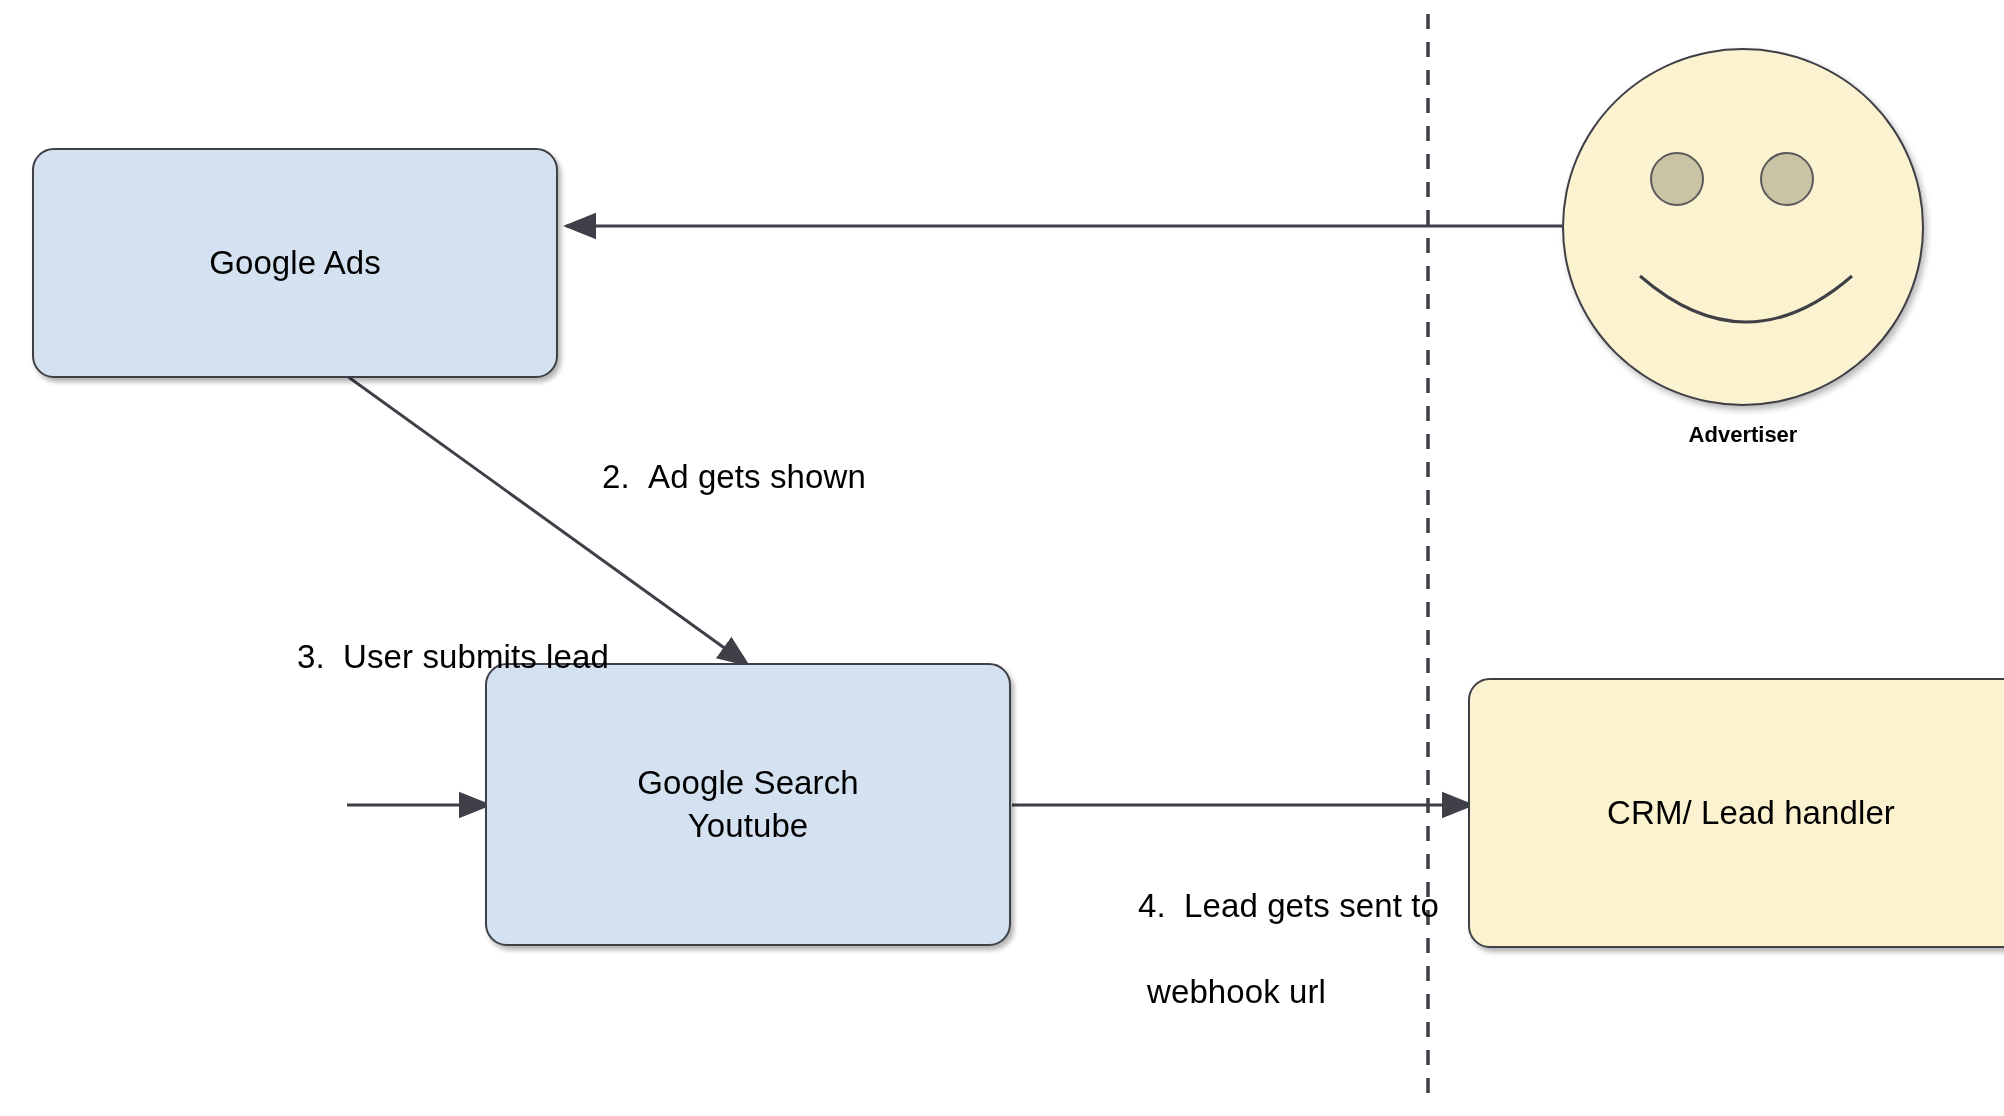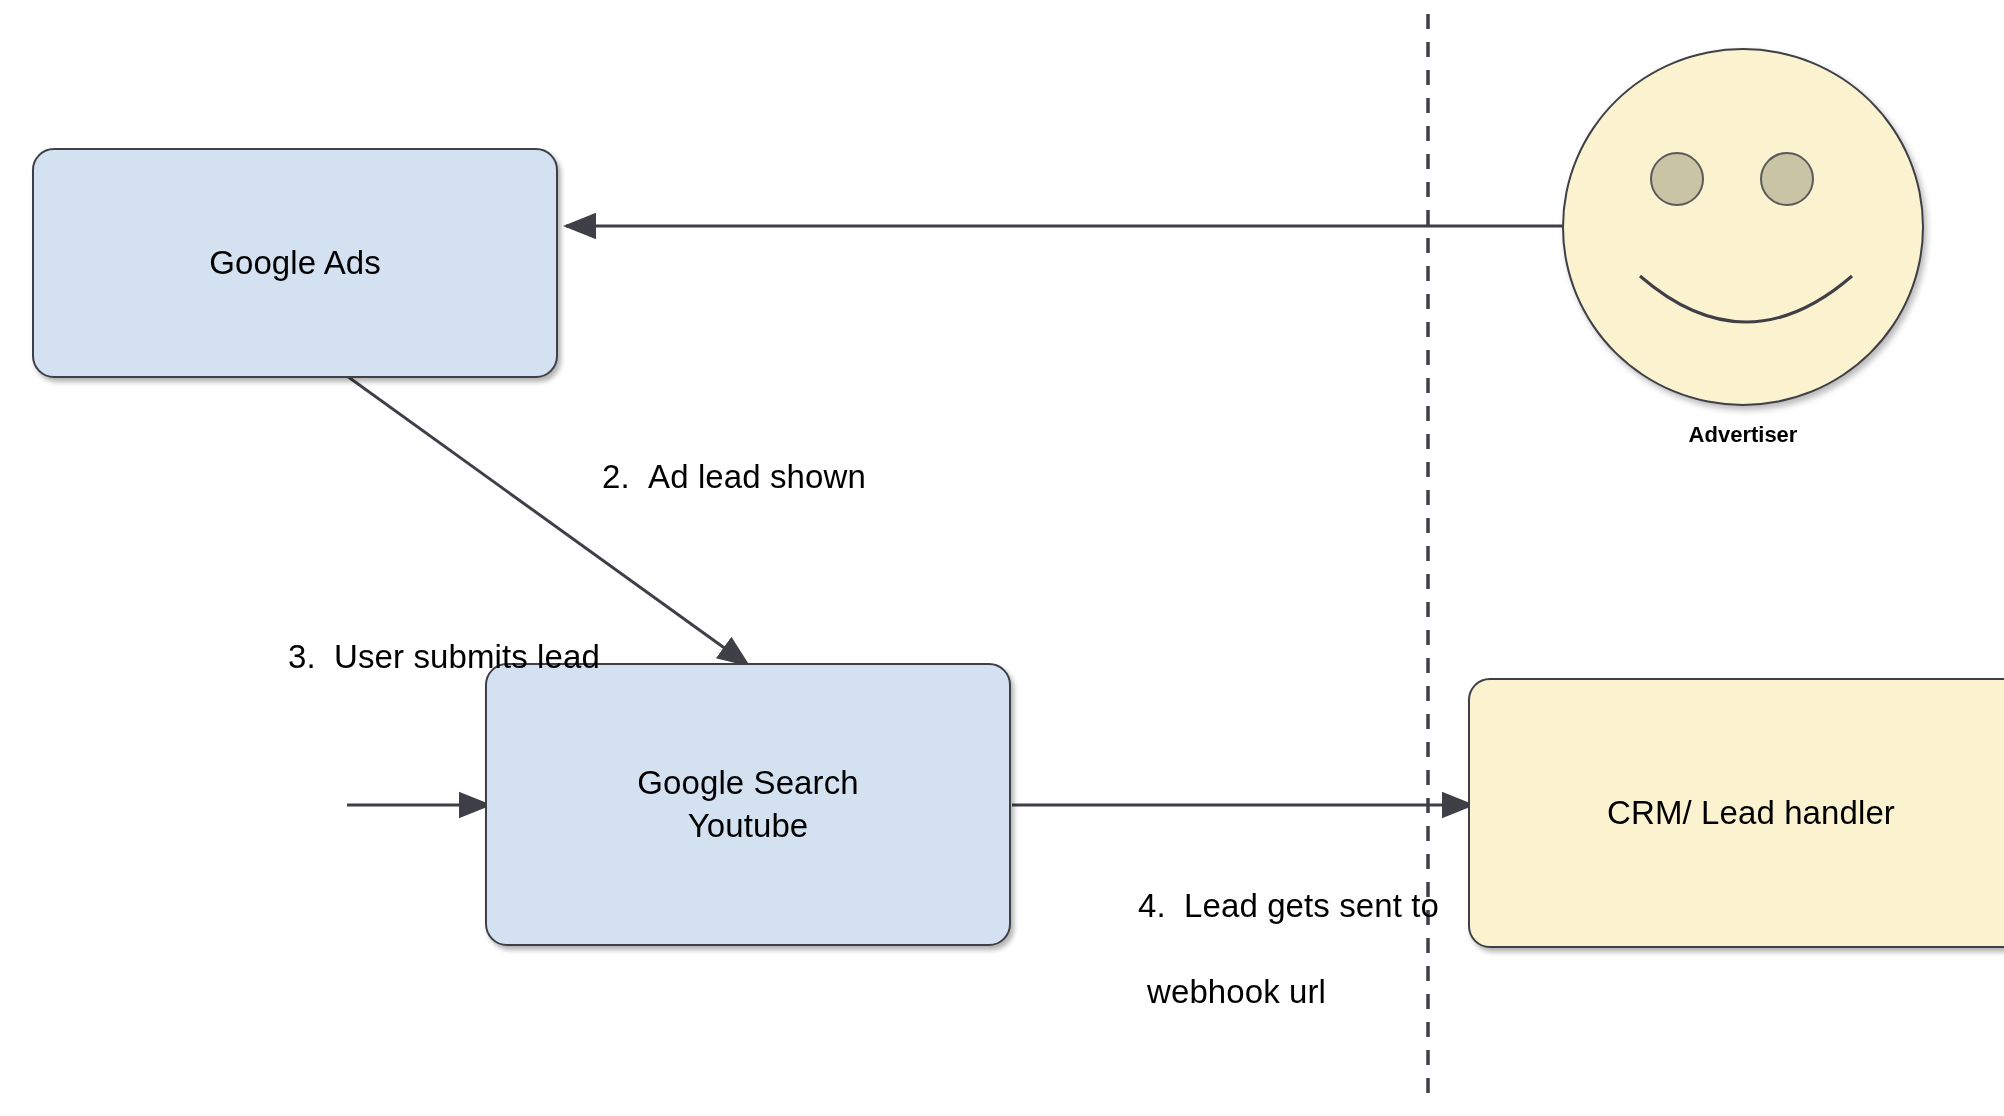--- a/index.html
+++ b/index.html
@@ -113,21 +113,21 @@
     display: inline-block;
     min-width: 46px;
   }
   .edge-label .cont {
     display: block;
     padding-left: 46px;
   }
 
   #label-step-1 { left: 898px; top: 108px; }
   #label-step-2 { left: 565px; top: 413px; }
-  #label-step-3 { left: 251px; top: 593px; }
+  #label-step-3 { left: 260px; top: 593px; }
   #label-step-4 { left: 1101px; top: 842px; }
 </style>
 </head>
 <body>
 
 <div id="canvas">
 
   <svg id="edge-layer" viewBox="0 0 2004 1116">
     <defs>
       <marker id="arrow-end" markerWidth="12" markerHeight="12" refX="10" refY="5" orient="auto" markerUnits="strokeWidth">
@@ -168,21 +168,21 @@
       <svg class="mouth" style="left:72px; top:222px;" width="220" height="80" viewBox="0 0 220 80">
         <path d="M4,4 Q110,96 216,4" fill="none" stroke="#3f3f47" stroke-width="3"></path>
       </svg>
     </div>
     <div class="actor-label">Advertiser</div>
   </div>
 
 
 
   <div id="label-step-2" class="edge-label">
-    <span><span class="num">2.</span><span>Ad lead shown</span></span>
+    <span><span class="num">2.</span><span>Ad gets shown</span></span>
   </div>
 
   <div id="label-step-3" class="edge-label">
     <span><span class="num">3.</span><span>User submits lead</span></span>
   </div>
 
   <div id="label-step-4" class="edge-label">
     <span><span class="num">4.</span><span>Lead gets sent to</span></span>
     <span class="cont">webhook url</span>
   </div>

